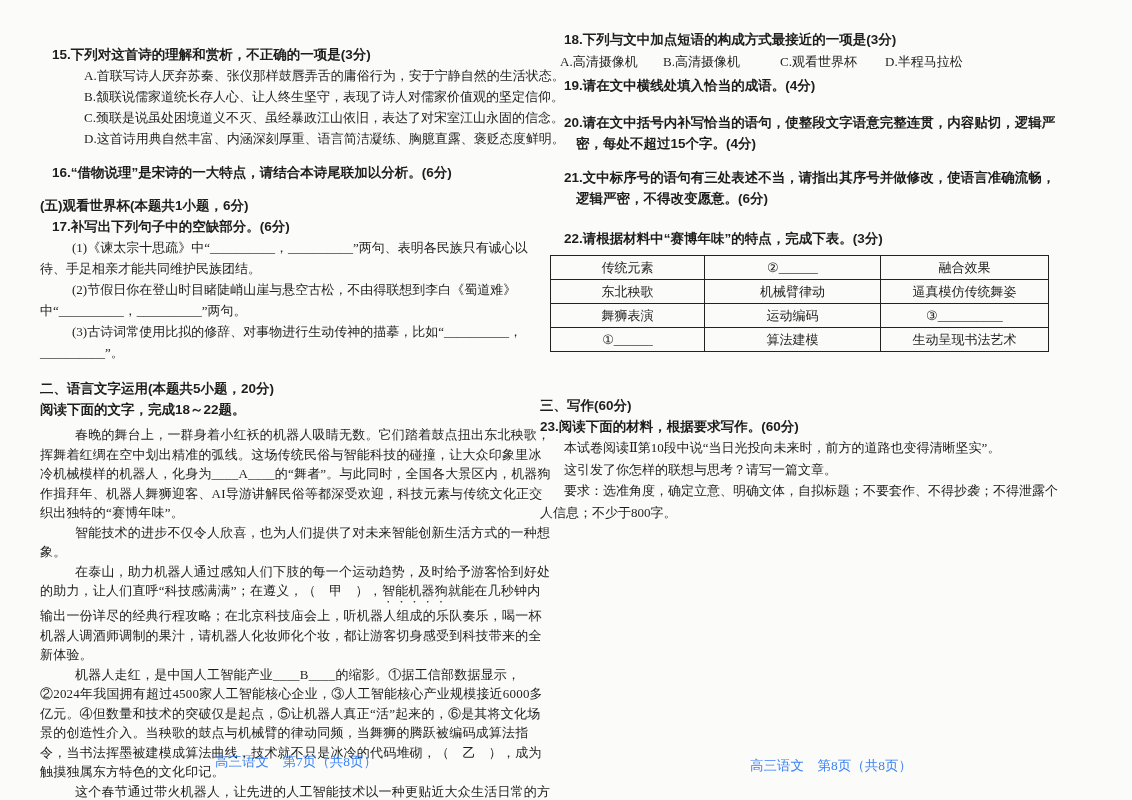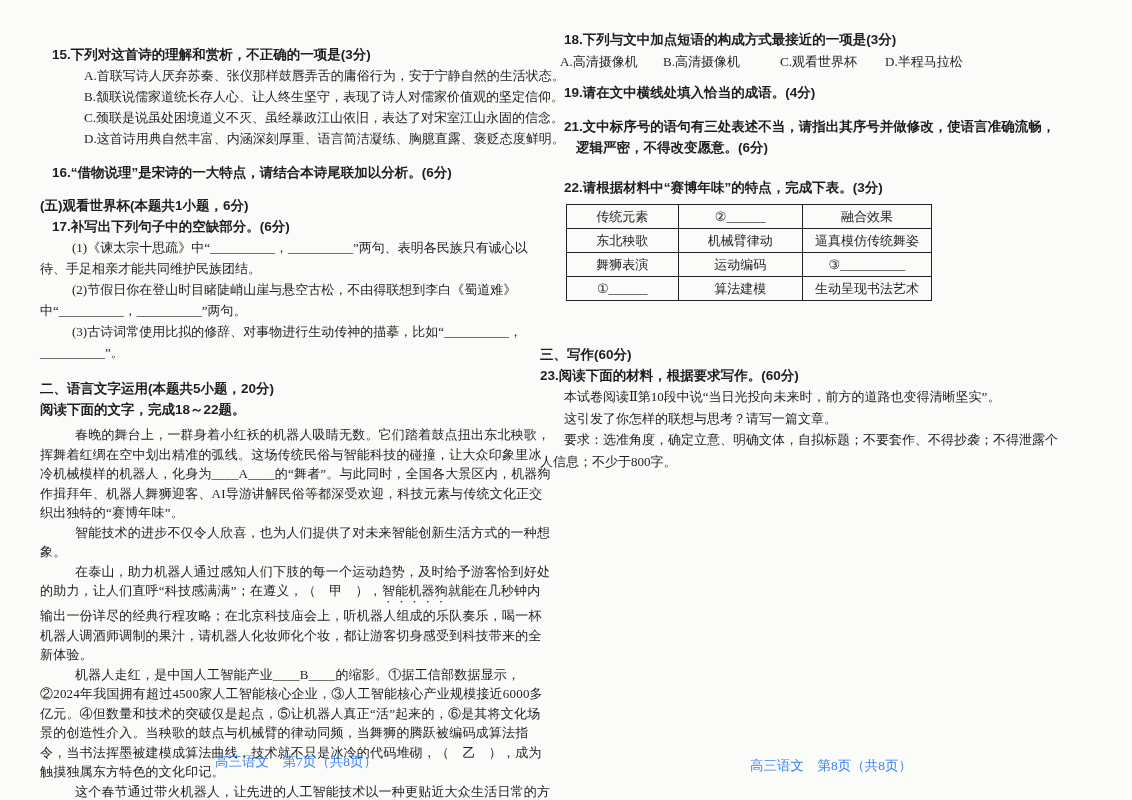--- a/index.html
+++ b/index.html
@@ -45,22 +45,22 @@
     text-emphasis-position:under right;
     font-family:Liberation Serif, serif;
   }
   .q18-options{display:flex;padding-left:20px;margin-top:1px;}
   .q18-options .opt18{padding-left:0;}
   .q18-options .opt18:nth-child(1){width:103px;}
   .q18-options .opt18:nth-child(2){width:117px;}
   .q18-options .opt18:nth-child(3){width:105px;}
   .q22-table{
     border-collapse:collapse;
-    margin:6px 0 0 26px;
-    width:366px;
+    margin:6px 0 0 10px;
+    width:499px;
     font-size:13px;
   }
   .q22-table td{
     border:1.5px solid #222;
     text-align:center;
     height:21px;
     padding:1px 4px;
   }
   .q22-table td:nth-child(1){width:132px;}
   .q22-table td:nth-child(2){width:152px;}
@@ -112,22 +112,23 @@
 
 <div class="col col-right">
   <div class="stem rstem">18.下列与文中加点短语的构成方式最接近的一项是(3分)</div>
   <div class="q18-options">
       <div class="option-line opt18">A.高清摄像机</div>
       <div class="option-line opt18">B.高清摄像机</div>
       <div class="option-line opt18">C.观看世界杯</div>
       <div class="option-line opt18">D.半程马拉松</div>
     </div>
 
-  <div class="stem rstem" style="margin-top:10px;">19.请在文中横线处填入恰当的成语。(4分)</div>
+  <div class="stem rstem" style="margin-top:3px;">19.请在文中横线处填入恰当的成语。(4分)</div>
 
+  <div class="stem rstem mt16">20.请在文中括号内补写恰当的语句，使整段文字语意完整连贯，内容贴切，逻辑严密，每处不超过15个字。(4分)</div>
 
   <div class="stem rstem mt13">21.文中标序号的语句有三处表述不当，请指出其序号并做修改，使语言准确流畅，逻辑严密，不得改变愿意。(6分)</div>
 
   <div class="stem rstem mt19">22.请根据材料中“赛博年味”的特点，完成下表。(3分)</div>
   <table class="q22-table">
     <tbody>
         <tr>
           <td>传统元素</td>
           <td>②______</td>
           <td>融合效果</td>

